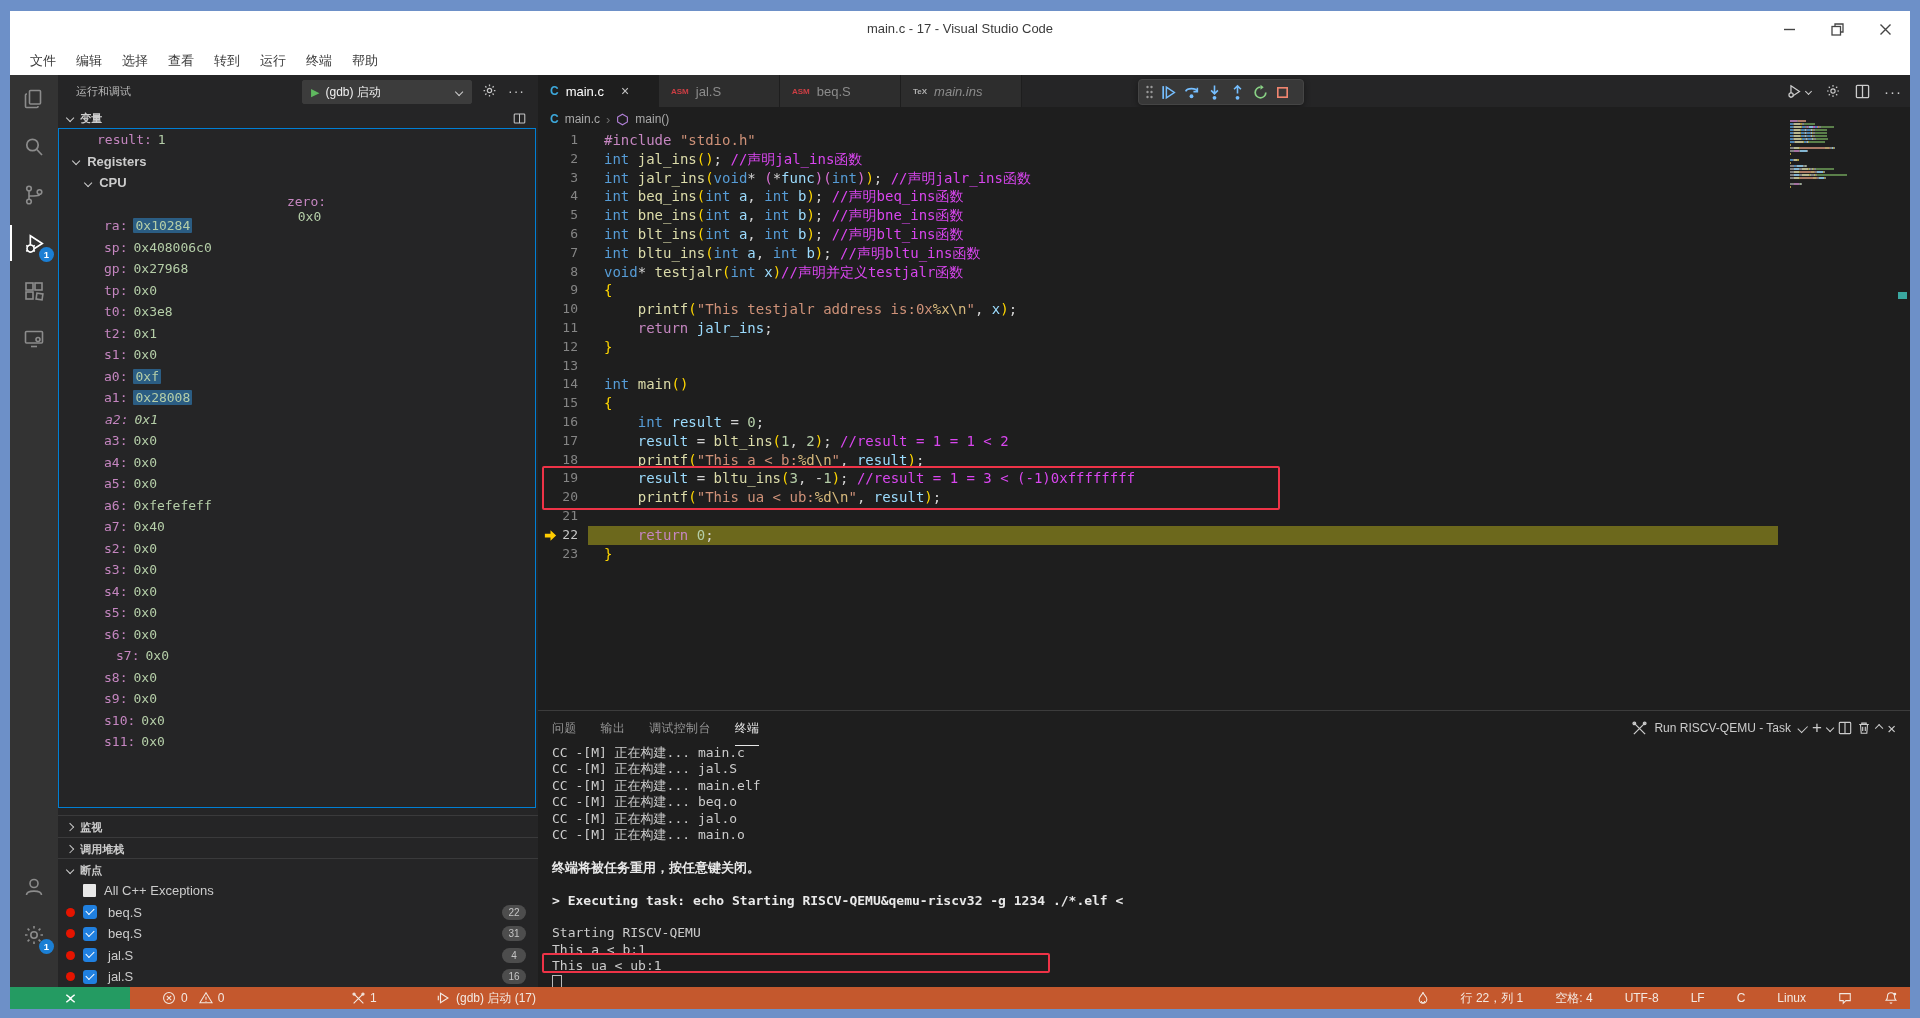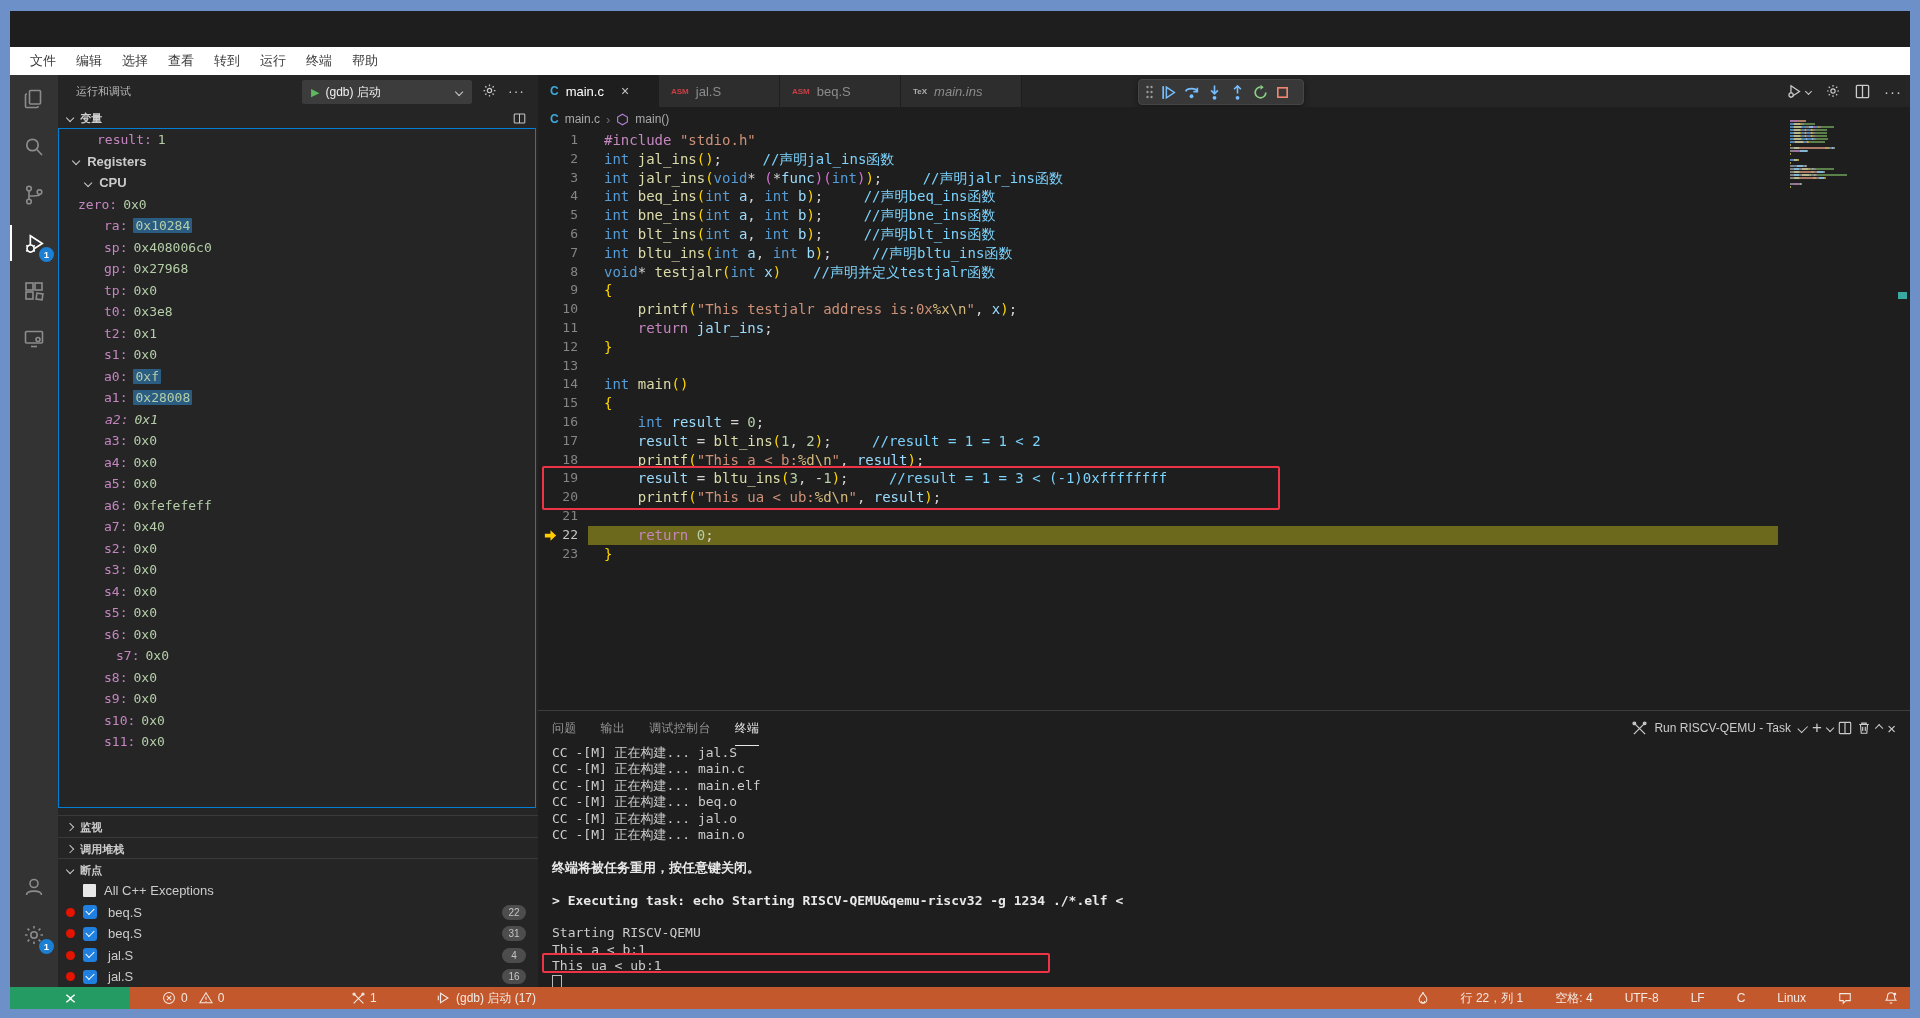--- a/index.html
+++ b/index.html
@@ -77,21 +77,21 @@
   .bc-sep{color:#6d6d6d;font-size:13px;}
 
   .editor-area{position:absolute;left:0;top:0;right:0;height:635px;overflow:hidden;}
   .code{position:absolute;left:0;top:56px;right:0;font-family:"DejaVu Sans Mono","Liberation Mono",monospace;font-size:14px;}
   .code-line{position:relative;height:18.8px;line-height:18.8px;white-space:pre;}
   .code-line .ln{position:absolute;left:0;width:40px;text-align:right;color:#858585;font-size:13px;}
   .code-line .lt{position:absolute;left:66px;}
   .code-line.cur .ln{color:#c6c6c6;}
   .tk-pp{color:#c586c0;} .tk-kw{color:#569cd6;} .tk-kw2{color:#c586c0;} .tk-fn{color:#dcdcaa;}
   .tk-var{color:#9cdcfe;} .tk-num{color:#b5cea8;} .tk-str{color:#ce9178;} .tk-esc{color:#d7ba7d;}
-  .tk-cm{color:#7dd3fc;margin-left:32px;} .tk-pl{color:#d4d4d4;} .tk-p1{color:#ffd700;} .tk-p2{color:#da70d6;}
+  .tk-cm{color:#d946ef;} .tk-pl{color:#d4d4d4;} .tk-p1{color:#ffd700;} .tk-p2{color:#da70d6;}
   .cur-line-bg{position:absolute;left:50px;top:450.8px;width:1190px;height:18.8px;background:#6c681c;}
   .dbg-arrow{position:absolute;left:5px;top:453px;color:#ffcc00;}
   .anno-box{position:absolute;border:2.5px solid #ee3347;border-radius:2px;box-sizing:border-box;}
   .minimap{position:absolute;left:1252px;top:45px;width:118px;}
   .mm-row{height:3px;white-space:nowrap;overflow:hidden;}
   .mm-seg{display:inline-block;height:2px;vertical-align:top;opacity:.8;}
   .ruler-mark{position:absolute;left:1360px;top:217px;width:9px;height:7px;background:#3aa7a0;}
 
   
   .panel{position:absolute;left:0;top:635px;right:0;bottom:0;background:#1e1e1e;border-top:1px solid #3c3c3c;box-sizing:border-box;}
@@ -114,20 +114,41 @@
   .sb-right{position:absolute;right:12px;top:0;height:22px;display:flex;align-items:center;gap:32px;white-space:nowrap;}
   .sb-ic{display:flex;align-items:center;}
   svg{display:block;}
 </style>
 </head>
 <body>
 
 <div class="screen">
   <div class="window">
 
+    <div class="titlebar">
+      <div class="title">main.c - 17 - Visual Studio Code</div>
+      <div class="win-controls">
+        <div class="win-btn">
+            <svg width="13" height="13" viewBox="0 0 13 13">
+              <path d="M1 6.5 H12" stroke="#454545" stroke-width="1.4"></path>
+            </svg>
+          </div>
+        <div class="win-btn">
+            <svg width="13" height="13" viewBox="0 0 13 13">
+              <rect x="1" y="3.5" width="8.5" height="8.5" fill="none" stroke="#454545" stroke-width="1.3"></rect>
+              <path d="M4 3.5 V1 H12 V9 H9.5" fill="none" stroke="#454545" stroke-width="1.3"></path>
+            </svg>
+          </div>
+        <div class="win-btn">
+            <svg width="13" height="13" viewBox="0 0 13 13">
+              <path d="M1.5 1.5 L11.5 11.5 M11.5 1.5 L1.5 11.5" stroke="#454545" stroke-width="1.4"></path>
+            </svg>
+          </div>
+      </div>
+    </div>
 
     <div class="menubar">
         <span class="menu-item">文件</span>
         <span class="menu-item">编辑</span>
         <span class="menu-item">选择</span>
         <span class="menu-item">查看</span>
         <span class="menu-item">转到</span>
         <span class="menu-item">运行</span>
         <span class="menu-item">终端</span>
         <span class="menu-item">帮助</span>
@@ -219,21 +240,21 @@
                 <rect x="1.5" y="2.5" width="13" height="11" rx="1"></rect>
                 <path d="M8 2.5 V13.5"></path>
               </svg>
           </span>
         </div>
 
         <div class="vars-panel">
             <div class="vrow mono" style="padding-left: 38px;"><span class="vname">result:</span><span class="vval">1</span></div>
             <div class="vrow" style="padding-left: 14px;"><span class="cv down"></span><span class="tlabel">Registers</span></div>
             <div class="vrow" style="padding-left: 26px;"><span class="cv down"></span><span class="tlabel">CPU</span></div>
-            <div class="vrow mono" style="padding-left: 19px;"><span class="vname">zero:</span><span class="vval">0x0</span></div>
+            <div class="vrow mono" style="padding-left: 19px; flex-direction: column;"><span class="vname">zero:</span><span class="vval">0x0</span></div>
             <div class="vrow mono" style="padding-left: 45px;"><span class="vname">ra:</span><span class="vval hl">0x10284</span></div>
             <div class="vrow mono" style="padding-left: 45px;"><span class="vname">sp:</span><span class="vval">0x408006c0</span></div>
             <div class="vrow mono" style="padding-left: 45px;"><span class="vname">gp:</span><span class="vval">0x27968</span></div>
             <div class="vrow mono" style="padding-left: 45px;"><span class="vname">tp:</span><span class="vval">0x0</span></div>
             <div class="vrow mono" style="padding-left: 45px;"><span class="vname">t0:</span><span class="vval">0x3e8</span></div>
             <div class="vrow mono" style="padding-left: 45px;"><span class="vname">t2:</span><span class="vval">0x1</span></div>
             <div class="vrow mono" style="padding-left: 45px;"><span class="vname">s1:</span><span class="vval">0x0</span></div>
             <div class="vrow mono" style="padding-left: 45px;"><span class="vname">a0:</span><span class="vval hl">0xf</span></div>
             <div class="vrow mono" style="padding-left: 45px;"><span class="vname">a1:</span><span class="vval hl">0x28008</span></div>
             <div class="vrow mono" style="padding-left: 46px; font-style: italic;"><span class="vname">a2:</span><span class="vval">0x1</span></div>
@@ -481,22 +502,22 @@
                 <rect x="1.5" y="1.5" width="13" height="13" rx="1"></rect>
                 <path d="M8 1.5 V14.5"></path>
               </svg>
             <svg width="14" height="14" viewBox="0 0 16 16" fill="none" stroke="#cccccc" stroke-width="1.3">
                 <path d="M2.5 4 H13.5 M5.5 4 V2.5 H10.5 V4 M4 4 L4.8 14 H11.2 L12 4 M6.5 6.5 V11.5 M9.5 6.5 V11.5"></path>
               </svg>
             <span class="cv up"></span>
             <span style="font-size:15px">×</span>
           </div>
           <div class="term">
+              <div class="term-line">CC -[M] 正在构建... main.c</div>
               <div class="term-line">CC -[M] 正在构建... jal.S</div>
-              <div class="term-line">CC -[M] 正在构建... main.c</div>
               <div class="term-line">CC -[M] 正在构建... main.elf</div>
               <div class="term-line">CC -[M] 正在构建... beq.o</div>
               <div class="term-line">CC -[M] 正在构建... jal.o</div>
               <div class="term-line">CC -[M] 正在构建... main.o</div>
               <div class="term-line"></div>
               <div class="term-line bold">终端将被任务重用，按任意键关闭。</div>
               <div class="term-line"></div>
               <div class="term-line bold">&gt; Executing task: echo Starting RISCV-QEMU&amp;qemu-riscv32 -g 1234 ./*.elf &lt;</div>
               <div class="term-line"></div>
               <div class="term-line">Starting RISCV-QEMU</div>

